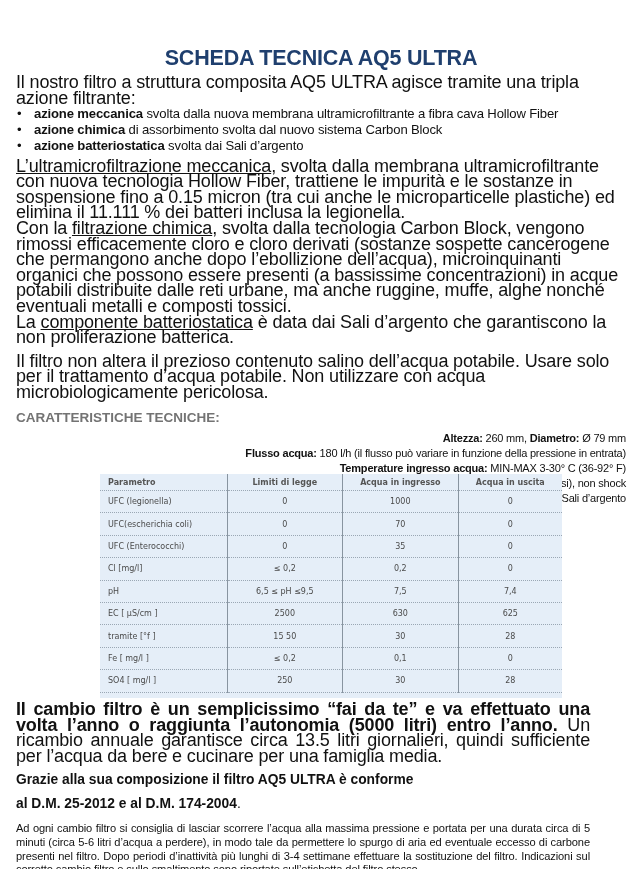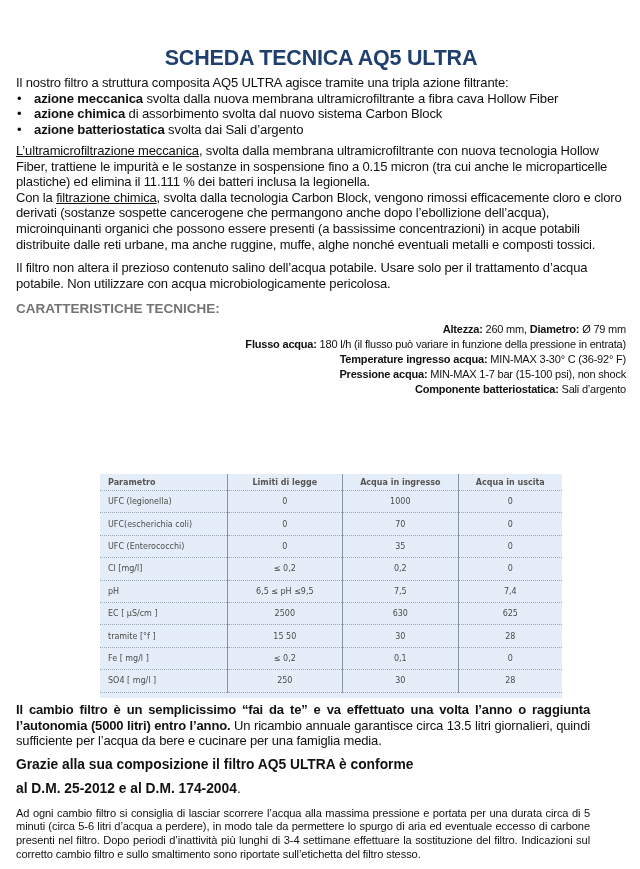--- a/index.html
+++ b/index.html
@@ -1,19 +1,19 @@
 <!DOCTYPE html>
 <html><head>
 <meta charset="utf-8">
 <style>
   html, body { margin: 0; padding: 0; background: #ffffff; }
   body { width: 640px; height: 869px; overflow: hidden; position: relative; font-family: "Liberation Sans", sans-serif; color: #111; }
   .page { position: absolute; left: 16px; top: 0; width: 610px; margin-top: 36px; }
   .title { text-align: center; color: #1f3f6e; font-weight: bold; font-size: 21.5px; margin: 9px 0 0 0; line-height: 26px; letter-spacing: -0.2px; }
-  .p { font-size: 13px; line-height: 15.6px; margin: 0; letter-spacing: -0.15px; }
+  .p { font-size: 18px; line-height: 15.6px; margin: 0; letter-spacing: -0.15px; }
   .intro { margin-top: 4px; }
   ul.bullets { list-style: none; padding: 0; margin: 0; }
   ul.bullets li { font-size: 13.1px; line-height: 15.8px; position: relative; padding-left: 18px; letter-spacing: -0.15px; }
   ul.bullets li .dot { position: absolute; left: 1px; top: 0; }
   .u { text-decoration: underline; }
   .block1 { margin-top: 5px; }
   .gap { margin-top: 8px; }
   .section-head { color: #737373; font-weight: bold; font-size: 13.5px; margin-top: 9px; line-height: 17px; }
   .specs { margin-top: 5px; }
   .specs .row { font-size: 11px; line-height: 14.9px; letter-spacing: -0.2px; text-align: right; }
@@ -39,20 +39,21 @@
 
   <ul class="bullets">
     <li><span class="dot">•</span><b>azione meccanica</b><span> svolta dalla nuova membrana ultramicrofiltrante a fibra cava Hollow Fiber</span></li>
     <li><span class="dot">•</span><b>azione chimica</b><span> di assorbimento svolta dal nuovo sistema Carbon Block</span></li>
     <li><span class="dot">•</span><b>azione batteriostatica</b><span> svolta dai Sali d’argento</span></li>
   </ul>
 
   <div class="block1">
     <p class="p"><span class="u">L’ultramicrofiltrazione meccanica</span><span>, svolta dalla membrana ultramicrofiltrante con nuova tecnologia Hollow Fiber, trattiene le impurità e le sostanze in sospensione fino a 0.15 micron (tra cui anche le microparticelle plastiche) ed elimina il 11.111 % dei batteri inclusa la legionella.</span></p>
     <p class="p"><span>Con la </span><span class="u">filtrazione chimica</span><span>, svolta dalla tecnologia Carbon Block, vengono rimossi efficacemente cloro e cloro derivati (sostanze sospette cancerogene che permangono anche dopo l’ebollizione dell’acqua), microinquinanti organici che possono essere presenti (a bassissime concentrazioni) in acque potabili distribuite dalle reti urbane, ma anche ruggine, muffe, alghe nonché eventuali metalli e composti tossici.</span></p>
+    <p class="p"><span>La </span><span class="u">componente batteriostatica</span><span> è data dai Sali d’argento che garantiscono la non proliferazione batterica.</span></p>
   </div>
 
   <p class="p gap">Il filtro non altera il prezioso contenuto salino dell’acqua potabile. Usare solo per il trattamento d’acqua potabile. Non utilizzare con acqua microbiologicamente pericolosa.</p>
 
   <div class="section-head">CARATTERISTICHE TECNICHE:</div>
 
   <div class="specs">
     <div class="row"><b>Altezza:</b><span> 260 mm, </span><b>Diametro:</b><span> Ø 79 mm</span></div>
     <div class="row"><b>Flusso acqua:</b><span> 180 l/h (il flusso può variare in funzione della pressione in entrata)</span></div>
     <div class="row"><b>Temperature ingresso acqua:</b><span> MIN-MAX 3-30° C (36-92° F)</span></div>

